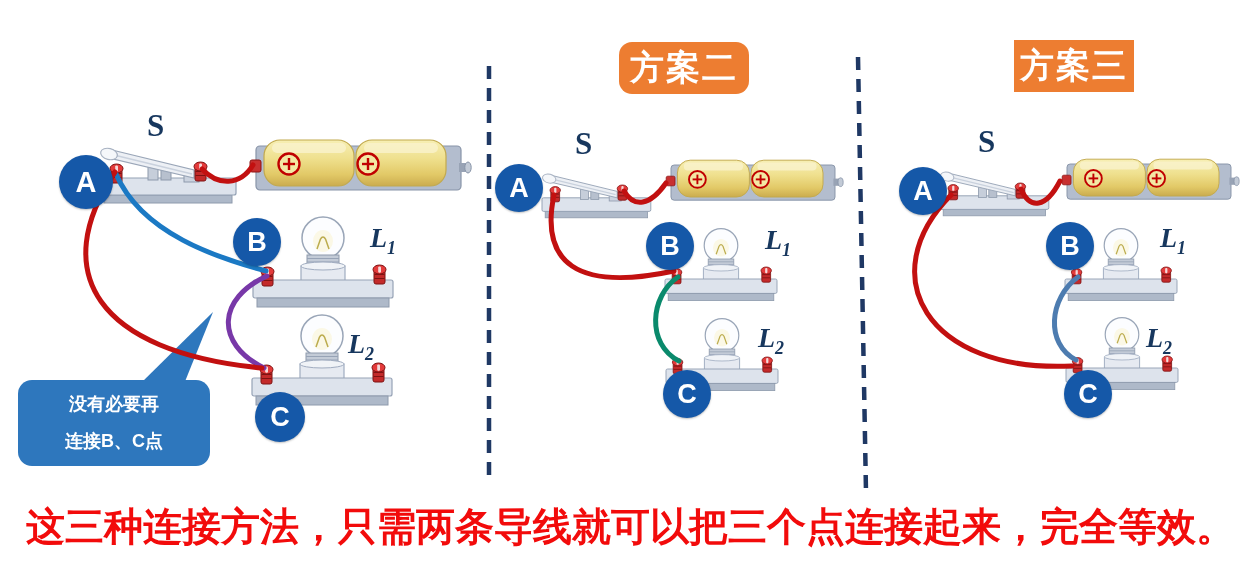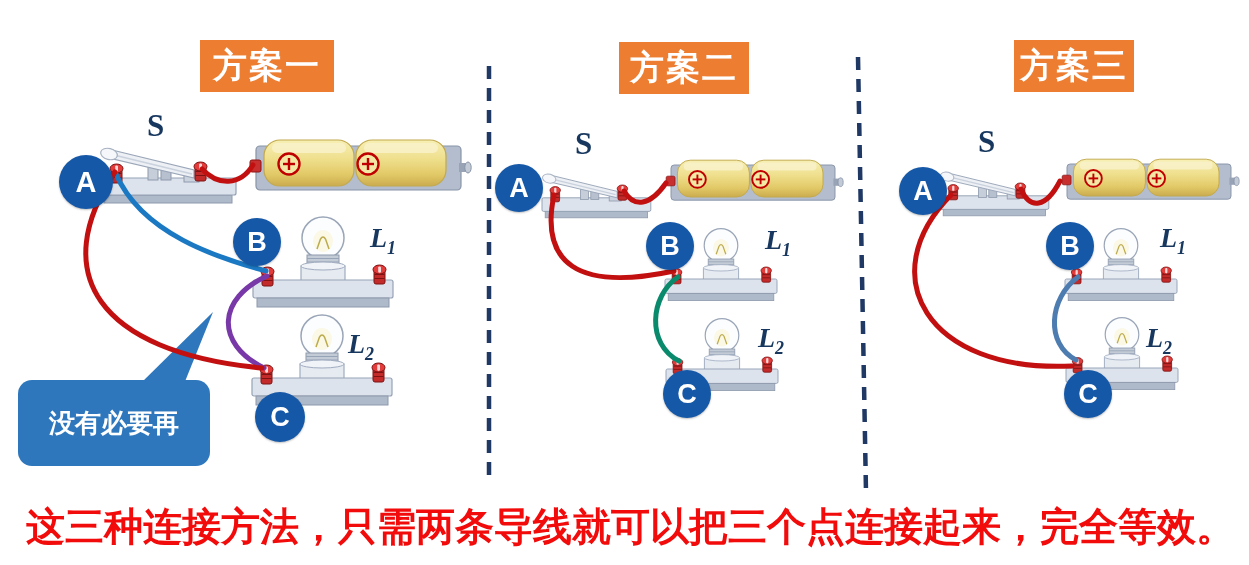--- a/index.html
+++ b/index.html
@@ -8,21 +8,21 @@
   .stage svg{position:absolute;left:0;top:0;}
   .ov{position:absolute;}
   .ptitle{display:flex;align-items:center;justify-content:center;
           font-size:34px;font-weight:bold;letter-spacing:2px;}
   .slabel{font-family:"Liberation Serif",serif;font-weight:bold;font-size:31px;}
   .llabel{font-family:Liberation Serif, serif;font-style:italic;font-weight:bold;font-size:28px;}
   .llabel sub{font-size:18px;line-height:0;}
   .point{border-radius:50%;display:flex;align-items:center;justify-content:center;
          font-weight:bold;box-shadow:0 1px 2px rgba(0,0,0,.25);}
   .callout-text{display:flex;flex-direction:column;align-items:center;justify-content:center;
-         font-size:26px;font-weight:bold;line-height:37px;white-space:nowrap;}
+         font-size:18px;font-weight:bold;line-height:37px;white-space:nowrap;}
   .footer{left:0;right:0;text-align:center;font-weight:bold;font-size:39px;letter-spacing:0px;
           white-space:nowrap;padding-left:12px;}
 </style>
 </head>
 <body>
 
 <div class="stage">
 
 <svg width="1249" height="565" viewBox="0 0 1249 565">
   <defs>
@@ -125,22 +125,21 @@
     <use href="#battery-sym" transform="translate(1067,156) scale(0.8)"></use>
     <use href="#lamp-sym" transform="translate(1065,223) scale(0.8)"></use>
     <use href="#lamp-sym" transform="translate(1066,312) scale(0.8)"></use>
 
     <path d="M 1021,189 C 1030,210 1046,208 1060,181" stroke-width="5" fill="none" stroke-linecap="round" stroke="#C21010"></path>
     <path d="M 1078,277 C 1049,298 1045,344 1076,360" stroke-width="5" fill="none" stroke-linecap="round" stroke="#4D7CB0"></path>
     <path d="M 951,195 C 872,275 926,373 1072,366" stroke-width="5" fill="none" stroke-linecap="round" stroke="#C21010"></path>
   </g>
 </svg>
 
-<div class="ov ptitle" style="left: 200px; top: 40px; width: 134px; height: 52px; background-color: rgb(237, 125, 49); color: rgb(255, 255, 255);">方案一</div>
-<div class="ov ptitle" style="left: 619px; top: 42px; width: 130px; height: 52px; background-color: rgb(237, 125, 49); color: rgb(255, 255, 255);">方案二</div>
+<div class="ov ptitle" style="left: 619px; top: 42px; width: 130px; height: 52px; background-color: rgb(237, 125, 49); color: rgb(255, 255, 255); border-radius: 13px;">方案二</div>
 <div class="ov ptitle" style="left: 1014px; top: 40px; width: 120px; height: 52px; background-color: rgb(237, 125, 49); color: rgb(255, 255, 255);">方案三</div>
 
 <div class="ov slabel" style="left: 147px; top: 108px; color: rgb(23, 55, 94);">S</div>
 <div class="ov slabel" style="left: 575px; top: 126px; color: rgb(23, 55, 94);">S</div>
 <div class="ov slabel" style="left: 978px; top: 124px; color: rgb(23, 55, 94);">S</div>
 
 <div class="ov llabel" style="left: 370px; top: 222px; color: rgb(23, 55, 94);"><span>L</span><sub>1</sub></div>
 <div class="ov llabel" style="left: 348px; top: 328px; color: rgb(23, 55, 94);"><span>L</span><sub>2</sub></div>
 <div class="ov llabel" style="left: 765px; top: 224px; color: rgb(23, 55, 94);"><span>L</span><sub>1</sub></div>
 <div class="ov llabel" style="left: 758px; top: 322px; color: rgb(23, 55, 94);"><span>L</span><sub>2</sub></div>
@@ -154,17 +153,18 @@
 <div class="ov point" style="left: 495px; top: 164px; width: 48px; height: 48px; font-size: 27px; background-color: rgb(21, 88, 168); color: rgb(255, 255, 255);">A</div>
 <div class="ov point" style="left: 646px; top: 222px; width: 48px; height: 48px; font-size: 27px; background-color: rgb(21, 88, 168); color: rgb(255, 255, 255);">B</div>
 <div class="ov point" style="left: 663px; top: 370px; width: 48px; height: 48px; font-size: 27px; background-color: rgb(21, 88, 168); color: rgb(255, 255, 255);">C</div>
 
 <div class="ov point" style="left: 899px; top: 167px; width: 48px; height: 48px; font-size: 27px; background-color: rgb(21, 88, 168); color: rgb(255, 255, 255);">A</div>
 <div class="ov point" style="left: 1046px; top: 222px; width: 48px; height: 48px; font-size: 27px; background-color: rgb(21, 88, 168); color: rgb(255, 255, 255);">B</div>
 <div class="ov point" style="left: 1064px; top: 370px; width: 48px; height: 48px; font-size: 27px; background-color: rgb(21, 88, 168); color: rgb(255, 255, 255);">C</div>
 
 <div class="ov callout-text" style="left: 18px; top: 381px; width: 192px; height: 84px; color: rgb(255, 255, 255);">
   <div>没有必要再</div>
+  <div>连接B、C点</div>
 </div>
 
 <div class="ov footer" style="top: 500px; color: rgb(242, 11, 11);">这三种连接方法，只需两条导线就可以把三个点连接起来，完全等效。</div>
 
 </div>
 
 </body></html>

